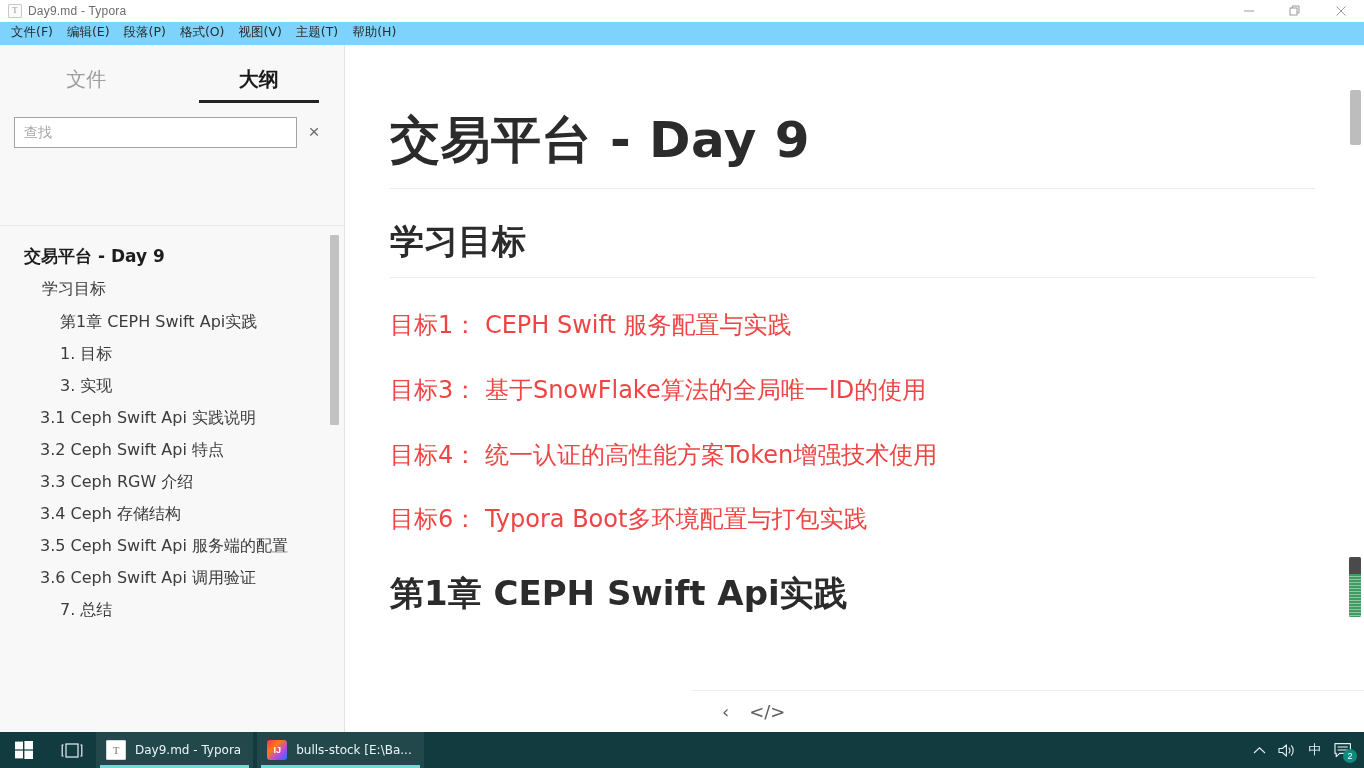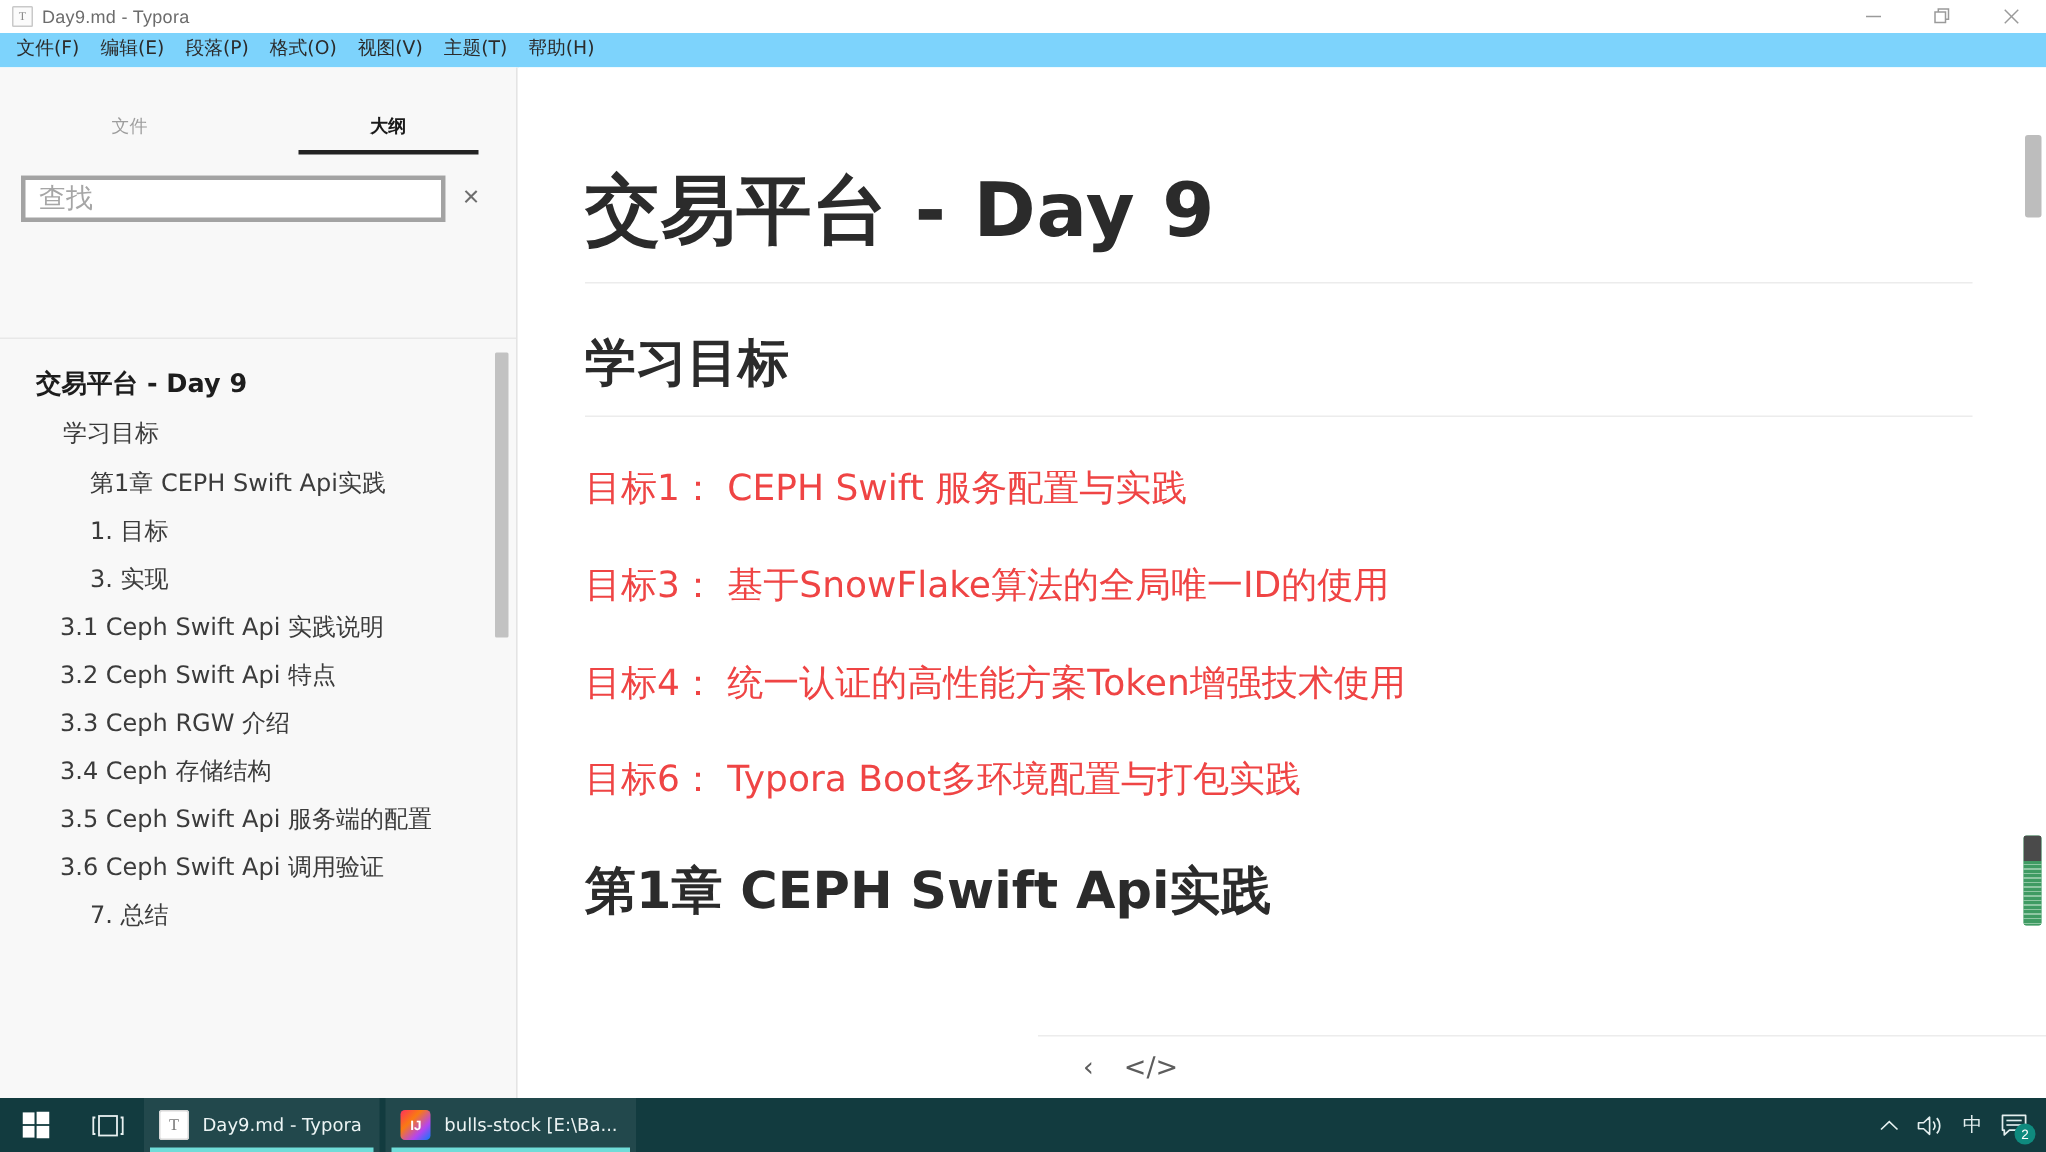--- a/index.html
+++ b/index.html
@@ -63,39 +63,39 @@
     background: #f8f8f8;
     border-right: 1px solid #e4e4e4;
     overflow: hidden;
   }
   #side-tabs {
     position: absolute; top: 0; left: 0; width: 345px; height: 58px;
     display: flex; align-items: flex-end;
   }
   .side-tab {
     flex: 1; text-align: center;
-    font-size: 12px; color: #9d9d9d;
+    font-size: 20px; color: #9d9d9d;
     padding-bottom: 10px; position: relative;
     font-family: "DejaVu Sans", "Liberation Sans", sans-serif;
   }
   .side-tab.active { color: #1a1a1a; font-weight: bold; }
   .side-tab.active::after {
     content: ""; position: absolute;
     left: 50%; transform: translateX(-50%);
     bottom: 0; width: 120px; height: 3px; background: #232323;
   }
   #search-row {
     position: absolute; top: 63px; left: 0;
     width: 345px; height: 48px;
     display: flex; align-items: center; padding: 0 14px;
   }
   #search-input {
     flex: 1; height: 31px;
-    border: 3px solid #a3a3a3; background: #ffffff;
-    font-size: 18px; color: #333;
+    border: 1px solid #a3a3a3; background: #ffffff;
+    font-size: 14px; color: #333;
     padding: 0 9px; outline: none;
     font-family: "DejaVu Sans", "Liberation Sans", sans-serif;
   }
   #search-input::placeholder { color: #a6a6a6; }
   #search-clear {
     width: 34px; text-align: center;
     font-size: 19px; color: #6e6e6e;
     font-family: "Liberation Sans", sans-serif;
     cursor: default;
   }

